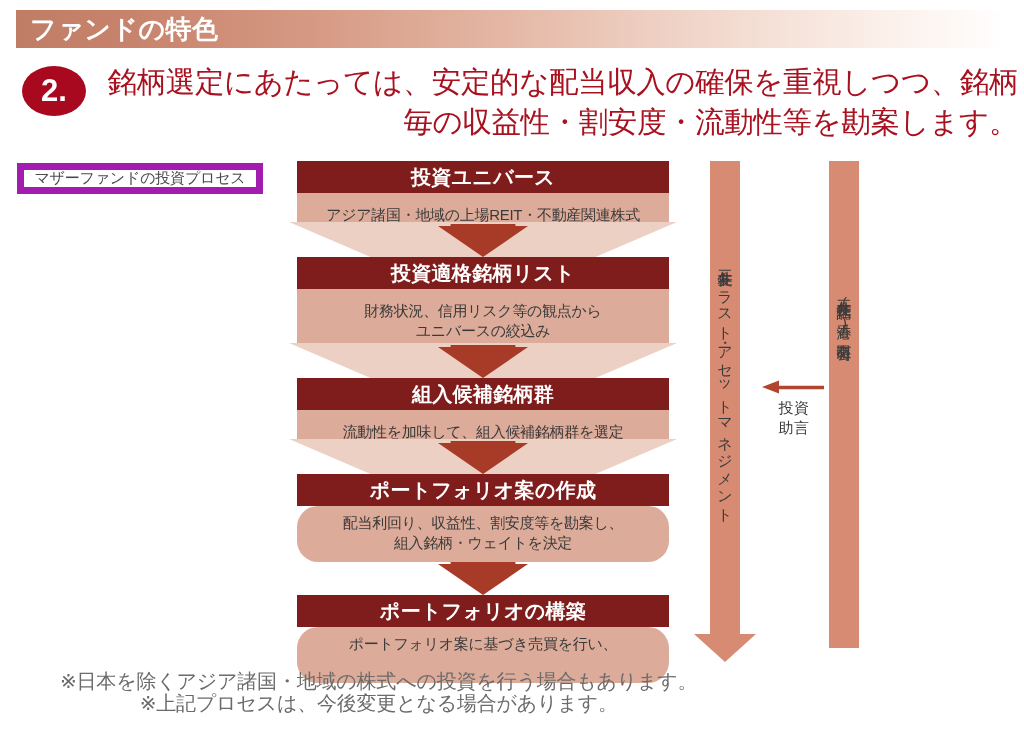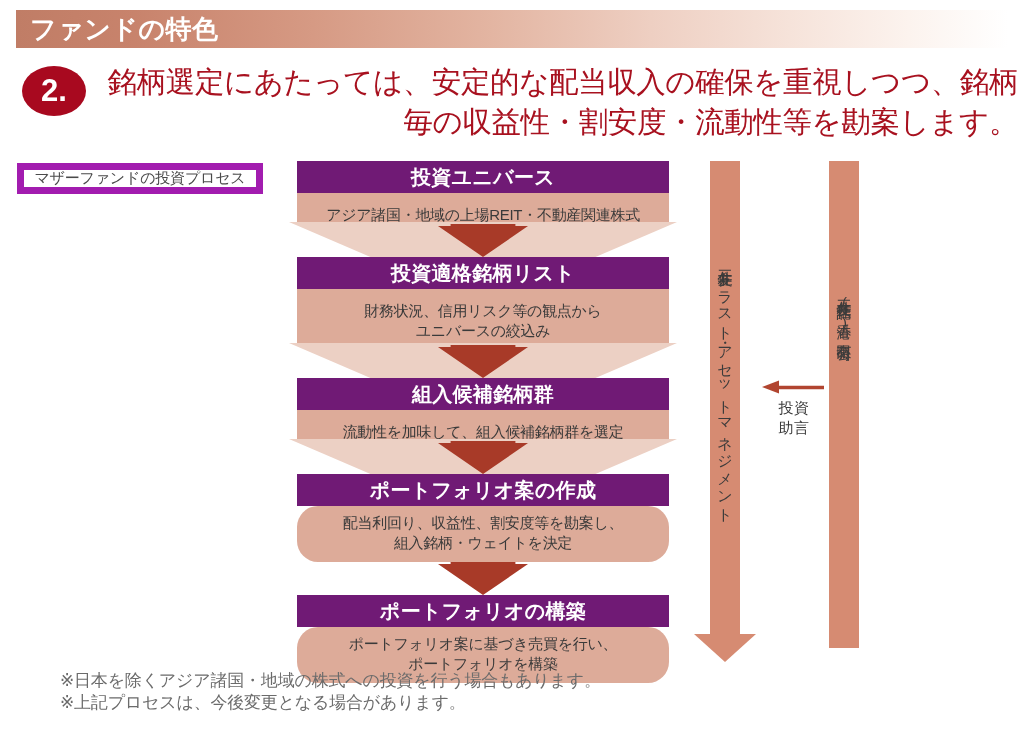--- a/index.html
+++ b/index.html
@@ -91,21 +91,21 @@
 
   
   #flow {
     position: absolute;
     left: 297px;
     top: 161px;
     width: 372px;
   }
   .flow-step { position: relative; }
   .step-head {
-    background: #701a75;
+    background: #7f1d1d;
     color: #ffffff;
     font-size: 20px;
     font-weight: bold;
     text-align: center;
     height: 32px;
     line-height: 32px;
     letter-spacing: 0.3px;
   }
   .step-body {
     background: #ddab99;
@@ -197,24 +197,25 @@
     line-height: 20px;
     letter-spacing: 0.5px;
   }
   #advice-label span { display: block; }
 
   
   #footnotes {
     position: absolute;
     left: 60px;
     top: 670px;
-    font-size: 17px;
+    font-size: 20px;
     color: #6b6b6b;
     line-height: 22px;
     letter-spacing: -0.2px;
+    text-align: center;
   }
   #footnotes div { white-space: nowrap; }
 </style>
 </head>
 <body>
 
 <div id="header-banner"></div>
 <div id="header-title">ファンドの特色</div>
 
 <div id="number-badge">2.</div>
@@ -270,21 +271,20 @@
   </div>
   <div class="connector plain">
 
     <div class="arrow"></div>
   </div>
 
   <div class="flow-step">
     <div class="step-head">ポートフォリオの構築</div>
     <div class="step-body h2b">
       <div>ポートフォリオ案に基づき売買を行い、</div>
-      <div>ポートフォリオを構築</div>
     </div>
   </div>
 
 </div>
 
 <div class="vbar" id="vbar-left-shaft"></div>
 <div id="vbar-left-head"></div>
 <div class="vlabel" id="vlabel-left">三井住友トラスト・アセットマネジメント</div>
 
 <div class="vbar" id="vbar-right"></div>

